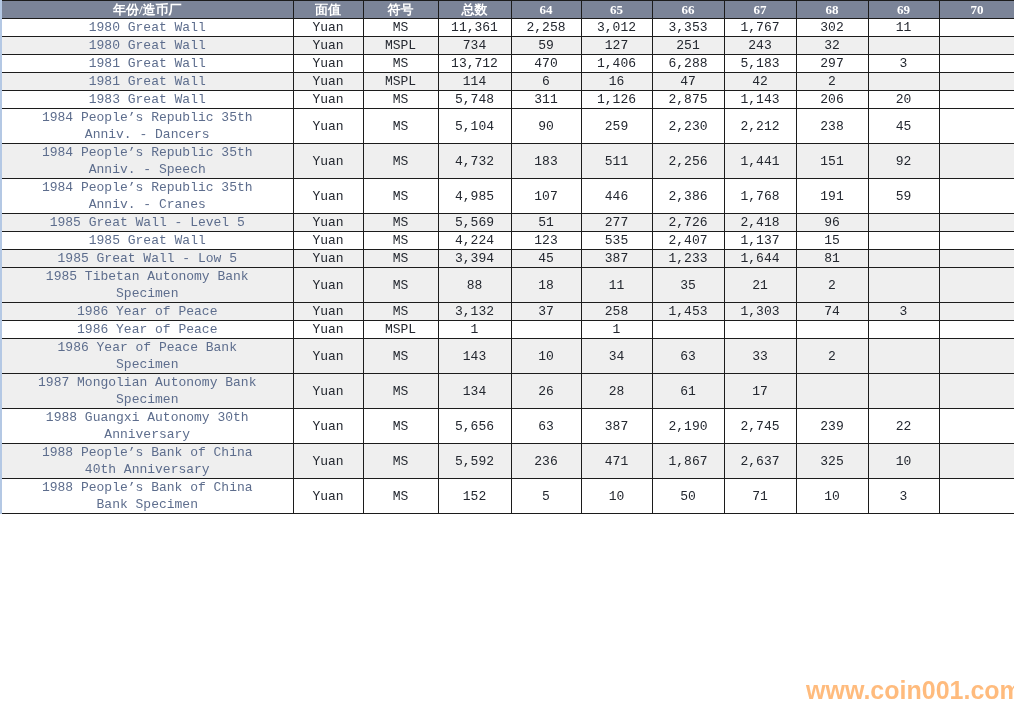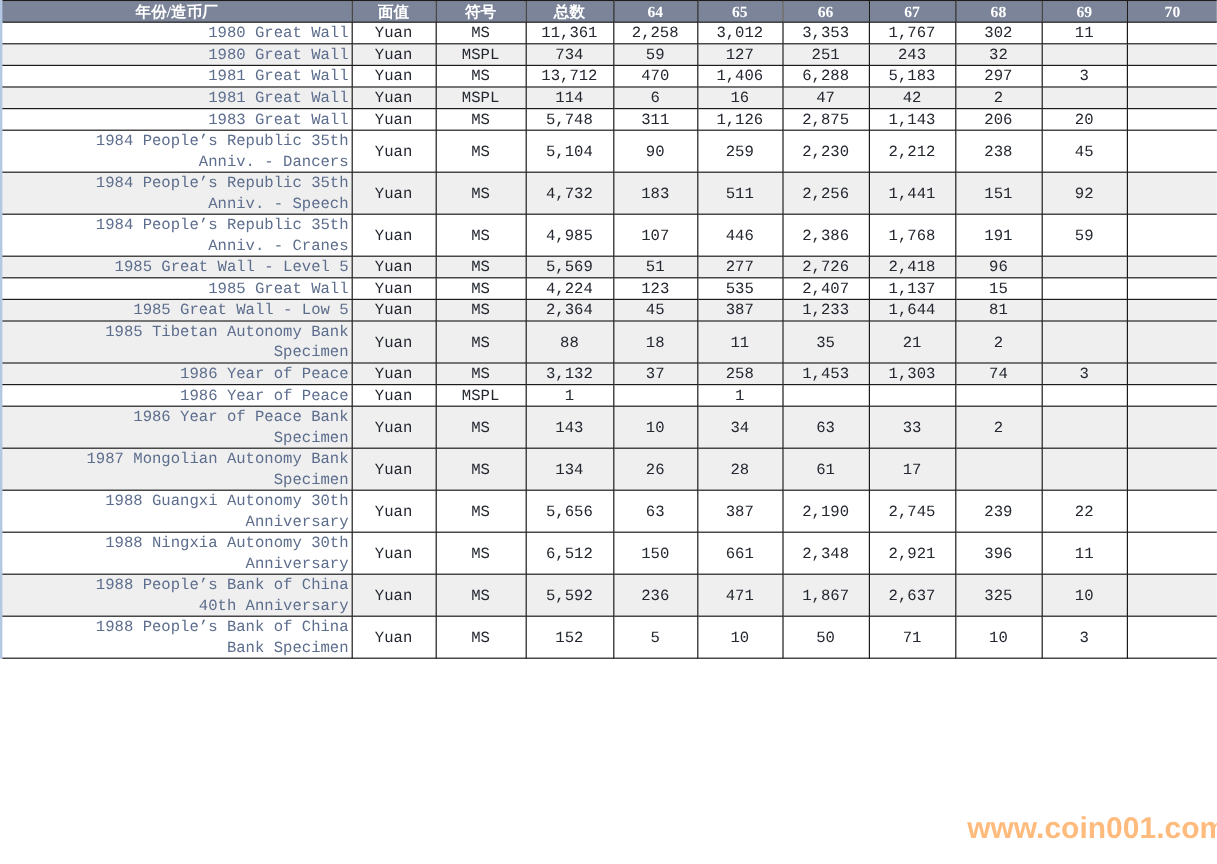--- a/index.html
+++ b/index.html
@@ -47,21 +47,20 @@
   tbody tr.alt { background: var(--row-alt, #efefef); }
   td {
     font-size: 13px;
     line-height: 17px;
     color: var(--value-text, #23272f);
   }
   td.name-cell {
     color: var(--name-text, #5d6d8d);
     white-space: pre-line;
     cursor: pointer;
-    text-align: right;
   }
   #watermark {
     position: absolute;
     left: 806px;
     top: 676px;
     font-family: "Liberation Sans", sans-serif;
     font-size: 25px;
     font-weight: bold;
     letter-spacing: 0px;
     color: var(--watermark, #ffb067);
@@ -233,21 +232,21 @@
         <td>2,407</td>
         <td>1,137</td>
         <td>15</td>
         <td></td>
         <td></td>
       </tr>
       <tr class="h1 alt">
         <td class="name-cell">1985 Great Wall - Low 5</td>
         <td>Yuan</td>
         <td>MS</td>
-        <td>2,364</td>
+        <td>3,394</td>
         <td>45</td>
         <td>387</td>
         <td>1,233</td>
         <td>1,644</td>
         <td>81</td>
         <td></td>
         <td></td>
       </tr>
       <tr class="h2 alt">
         <td class="name-cell">1985 Tibetan Autonomy Bank
@@ -324,34 +323,20 @@
         <td>MS</td>
         <td>5,656</td>
         <td>63</td>
         <td>387</td>
         <td>2,190</td>
         <td>2,745</td>
         <td>239</td>
         <td>22</td>
         <td></td>
       </tr>
-      <tr class="h2">
-        <td class="name-cell">1988 Ningxia Autonomy 30th
-Anniversary</td>
-        <td>Yuan</td>
-        <td>MS</td>
-        <td>6,512</td>
-        <td>150</td>
-        <td>661</td>
-        <td>2,348</td>
-        <td>2,921</td>
-        <td>396</td>
-        <td>11</td>
-        <td></td>
-      </tr>
       <tr class="h2 alt">
         <td class="name-cell">1988 People’s Bank of China
 40th Anniversary</td>
         <td>Yuan</td>
         <td>MS</td>
         <td>5,592</td>
         <td>236</td>
         <td>471</td>
         <td>1,867</td>
         <td>2,637</td>

